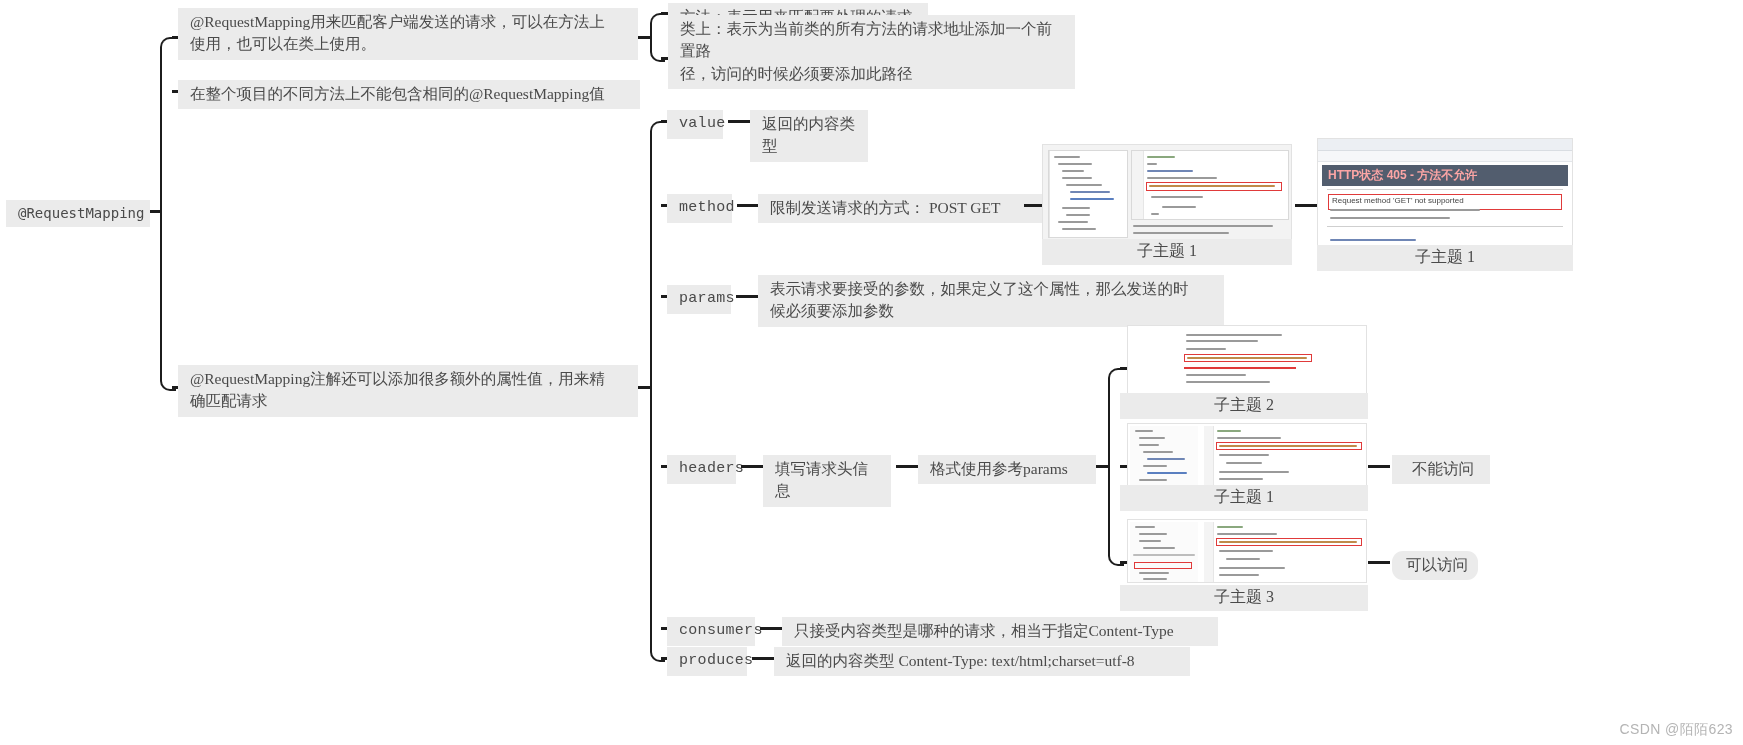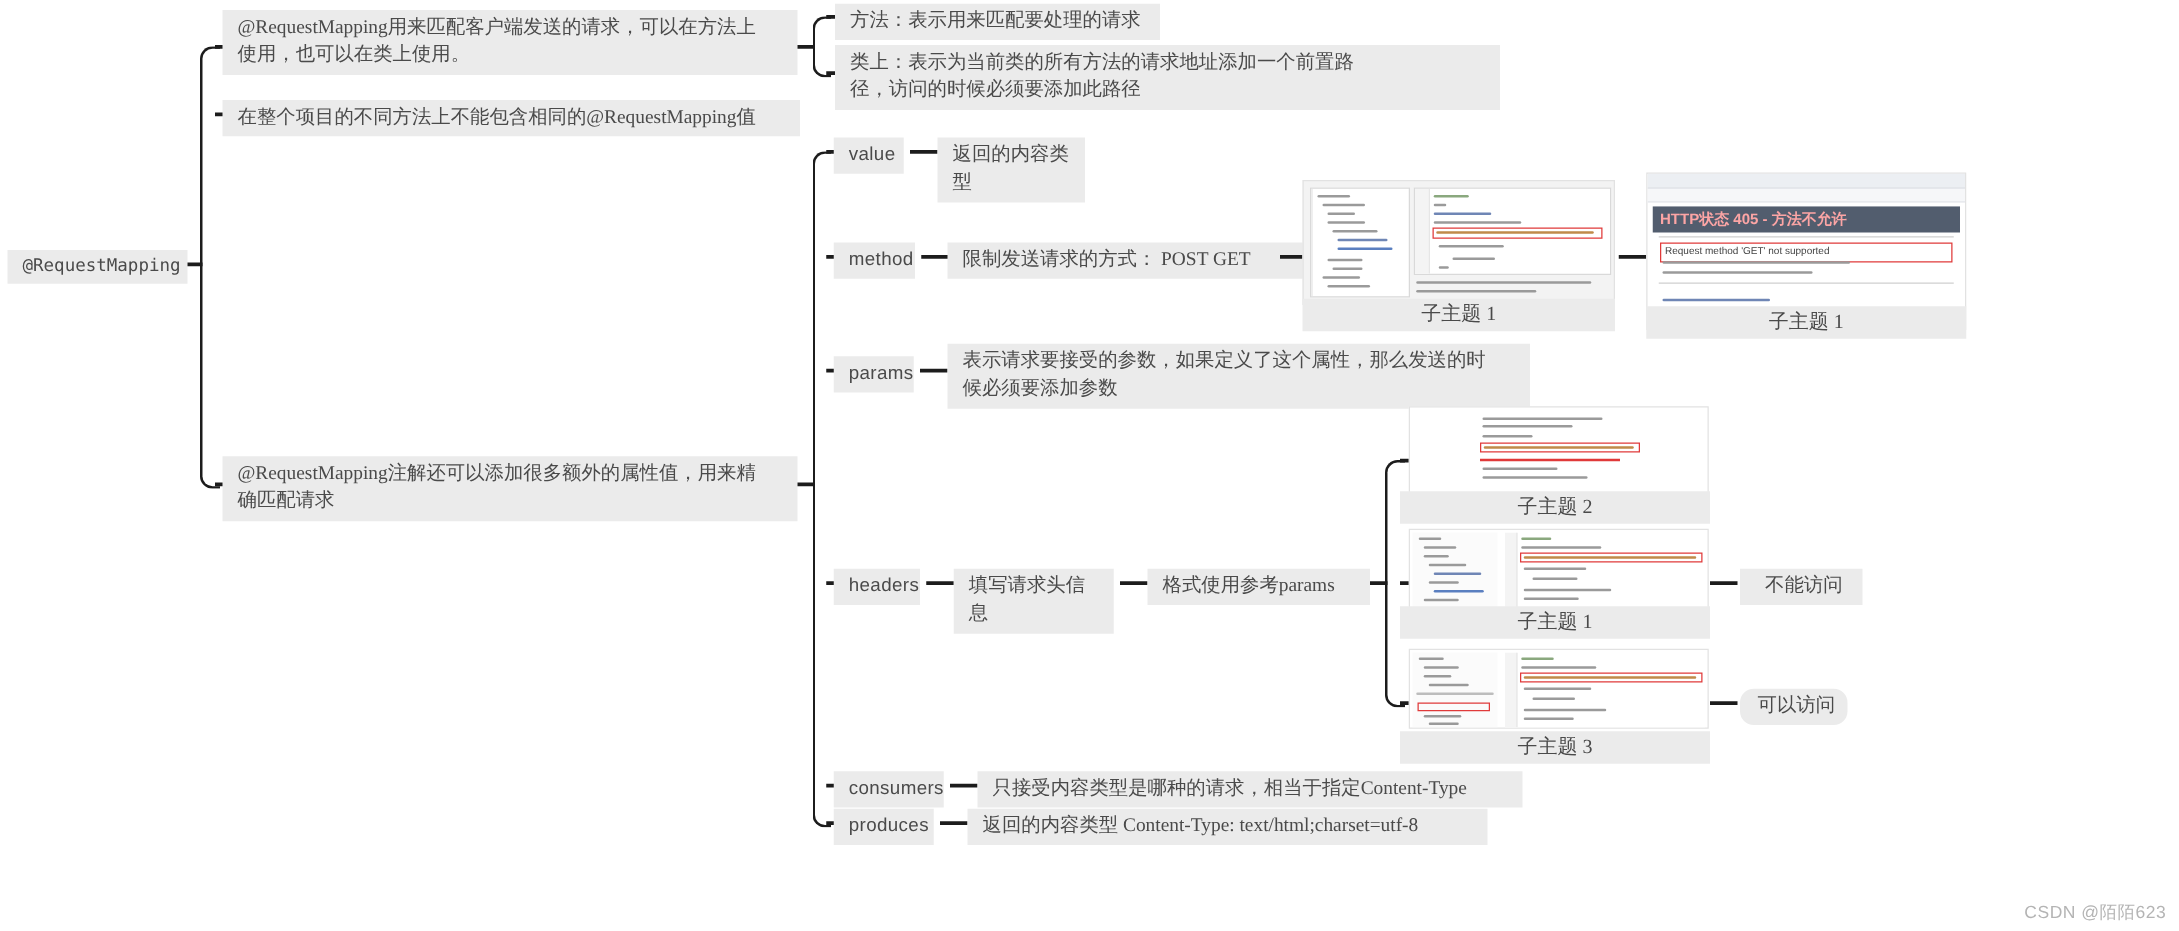--- a/index.html
+++ b/index.html
@@ -13,21 +13,21 @@
   
   .node{
     position:absolute;
     background:#ebebeb;
     color:#4a4a4a;
     line-height:1.45;
     white-space:pre-wrap;
     box-sizing:border-box;
   }
   .node.cn{font-family:"Liberation Serif","DejaVu Serif",serif;font-size:15.5px;}
-  .node.mono{font-family:Liberation Sans, sans-serif;font-size:15px;letter-spacing:.3px;}
+  .node.mono{font-family:Liberation Mono, monospace;font-size:15px;letter-spacing:.3px;}
   .node.pad{padding:3px 8px 4px 12px;}
   .hline{position:absolute;background:#1c1c1c;height:2.6px;}
   .hline.thick{height:3px;}
   .bracket{position:absolute;border:2.6px solid #1c1c1c;border-right:none;
            border-top-left-radius:10px;border-bottom-left-radius:10px;
            background:transparent;}
   .stub{position:absolute;background:#1c1c1c;height:2.6px;}
 
   
   .shot{
@@ -81,21 +81,21 @@
   <div class="node cn pad" style="left:178px;top:365px;width:460px;">@RequestMapping注解还可以添加很多额外的属性值，用来精
 确匹配请求</div>
 
   <div class="hline" style="left:638px;top:36px;width:14px;"></div>
   <div class="bracket" style="left:650px;top:13px;width:13px;height:45px;"></div>
   <div class="stub" style="left:661px;top:12px;width:10px;"></div>
   <div class="stub" style="left:661px;top:57px;width:10px;"></div>
 
   <div class="node cn pad" style="left:668px;top:3px;width:260px;">方法：表示用来匹配要处理的请求</div>
 
-  <div class="node cn pad" style="left:668px;top:36px;width:532px;">类上：表示为当前类的所有方法的请求地址添加一个前置路
+  <div class="node cn pad" style="left:668px;top:15px;width:407px;">类上：表示为当前类的所有方法的请求地址添加一个前置路
 径，访问的时候必须要添加此路径</div>
 
   <div class="hline" style="left:638px;top:386px;width:14px;"></div>
   <div class="bracket" style="left:650px;top:121px;width:13px;height:537px;"></div>
 
   <div class="stub" style="left:661px;top:120px;width:10px;"></div>
   <div class="stub" style="left:661px;top:204px;width:10px;"></div>
   <div class="stub" style="left:661px;top:295px;width:10px;"></div>
   <div class="stub" style="left:661px;top:465px;width:10px;"></div>
   <div class="stub" style="left:661px;top:627px;width:10px;"></div>

